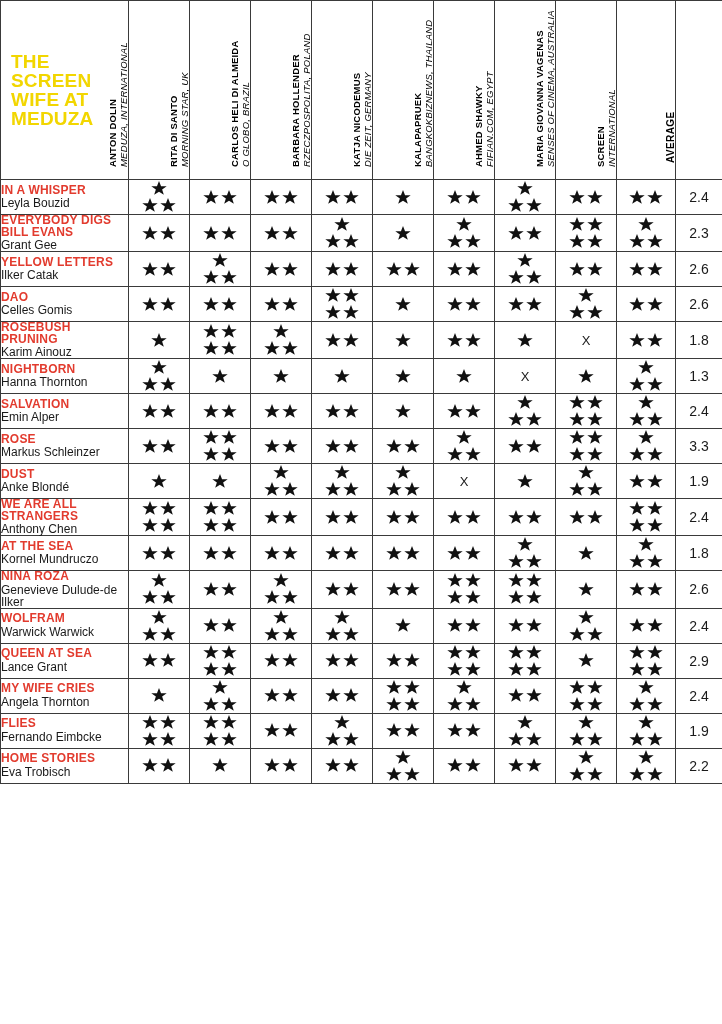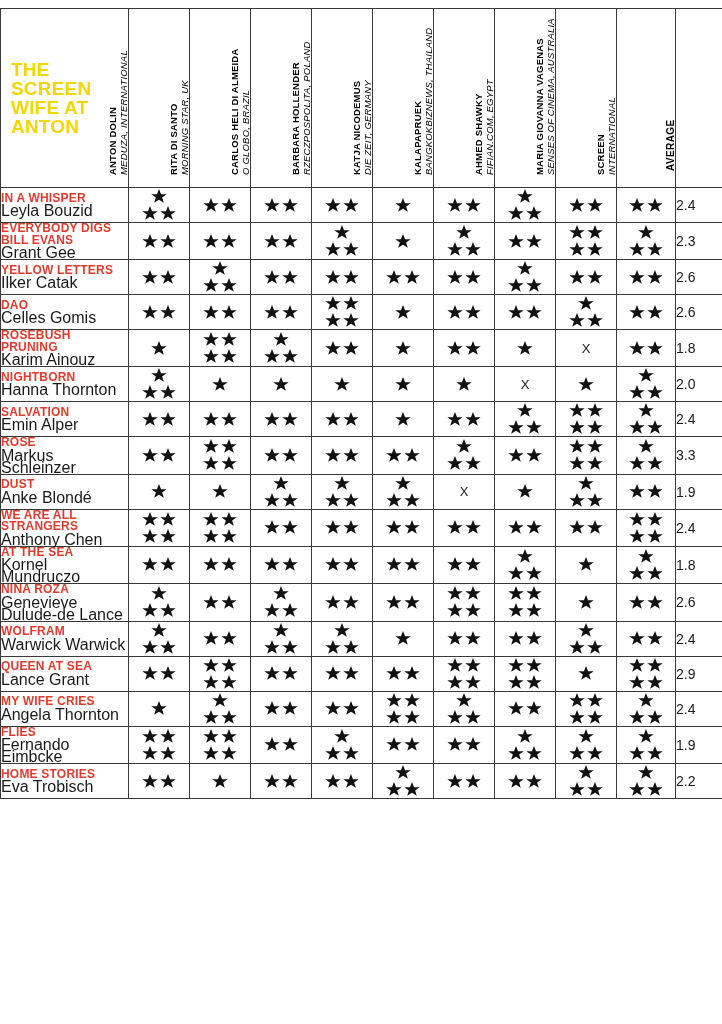--- a/index.html
+++ b/index.html
@@ -1,19 +1,19 @@
 <!DOCTYPE html>
 <html><head>
 <meta charset="utf-8">
 <style>
   html,body{margin:0;padding:0;background:#ffffff;}
   body{width:722px;height:1024px;font-family:"Liberation Sans",sans-serif;overflow:hidden;}
   #grid{position:relative;width:722px;height:1024px;}
 
-  table.jury{border-collapse:collapse;table-layout:fixed;width:722px;height:728px;margin-top:8px;}
+  table.jury{border-collapse:collapse;table-layout:fixed;width:722px;height:728px;}
   table.jury td{border:1px solid #3a3a3a;padding:0;vertical-align:middle;background:#fff;}
 
   
   tr.head td{border:1px solid #3a3a3a;height:178px;padding:0;}
   td.logo-cell{background:#000;width:128px;vertical-align:middle;}
   .logo{color:#f2d600;font-weight:bold;font-size:19px;line-height:19px;
         padding:0 0 0 10px;letter-spacing:.2px;text-align:left;}
   td.jcell{background:#fff;position:relative;}
   td.avg-head{background:#f2d600;position:relative;}
 
@@ -33,32 +33,32 @@
     position:absolute;bottom:8px;left:0;
     transform-origin:left bottom;
     transform:rotate(-90deg) translateX(8px);
     white-space:nowrap;font-size:10px;font-weight:bold;letter-spacing:.4px;color:#000;
   }
 
   
   td.film{width:128px;padding:5px 6px 5px 9px;}
   .ftitle{color:#e23b2e;font-weight:bold;font-size:12px;line-height:11.5px;
           text-transform:uppercase;letter-spacing:.2px;}
-  .fdir{color:#1a1a1a;font-size:16px;line-height:12px;margin-top:1px;}
+  .fdir{color:#1a1a1a;font-size:12px;line-height:12px;margin-top:1px;}
 
   
   td.stars{text-align:center;}
   .starwrap{display:flex;flex-direction:column;align-items:center;justify-content:center;
             line-height:0;}
   .srow{white-space:nowrap;font-size:0;}
   .st{display:inline-block;width:18px;height:17px;position:relative;}
   .st svg{display:block;}
   .xmark{font-size:13px;color:#1a1a1a;font-family:"Liberation Sans",sans-serif;line-height:17px;}
 
-  td.avg{font-size:14px;color:#1a1a1a;font-weight:normal;}
+  td.avg{text-align:center;font-size:14px;color:#1a1a1a;font-weight:normal;}
 </style>
 </head>
 <body>
 
 <div id="grid">
   <table class="jury">
     <colgroup>
       <col style="width:128px">
         <col style="width:61px">
         <col style="width:61px">
@@ -71,21 +71,21 @@
         <col style="width:59px">
         <col style="width:47px">
     </colgroup>
     <tbody id="tbody">
         <tr class="head">
           <td class="logo-cell">
             <div class="logo">
               <div>THE</div>
               <div>SCREEN</div>
               <div>WIFE AT</div>
-              <div>ANTON</div>
+              <div>MEDUZA</div>
             </div>
           </td>
           <td class="jcell">
             <div class="vert">
               <div class="vert-inner">
                 <div class="vname">ANTON DOLIN</div>
                 <div class="vorg">MEDUZA, INTERNATIONAL</div>
               </div>
             </div>
           </td>
@@ -694,21 +694,21 @@
               <div class="srow"><span class="st"><svg width="18" height="17" viewBox="0 0 20 19">
                     <path d="M10 1.2 L12.3 7.0 L18.6 7.0 L13.5 10.7 L15.4 16.6 L10 13.0 L4.6 16.6 L6.5 10.7 L1.4 7.0 L7.7 7.0 Z" fill="#111"></path>
                   </svg></span></div>
               <div class="srow"><span class="st"><svg width="18" height="17" viewBox="0 0 20 19">
                     <path d="M10 1.2 L12.3 7.0 L18.6 7.0 L13.5 10.7 L15.4 16.6 L10 13.0 L4.6 16.6 L6.5 10.7 L1.4 7.0 L7.7 7.0 Z" fill="#111"></path>
                   </svg></span><span class="st"><svg width="18" height="17" viewBox="0 0 20 19">
                     <path d="M10 1.2 L12.3 7.0 L18.6 7.0 L13.5 10.7 L15.4 16.6 L10 13.0 L4.6 16.6 L6.5 10.7 L1.4 7.0 L7.7 7.0 Z" fill="#111"></path>
                   </svg></span></div>
             </div>
           </td>
-          <td class="avg">2.0</td>
+          <td class="avg">1.3</td>
         </tr>
         <tr>
           <td class="film">
             <div class="ftitle">SALVATION</div>
             <div class="fdir">Emin Alper</div>
           </td>
           <td class="stars">
             <div class="starwrap">
               <div class="srow"><span class="st"><svg width="18" height="17" viewBox="0 0 20 19">
                     <path d="M10 1.2 L12.3 7.0 L18.6 7.0 L13.5 10.7 L15.4 16.6 L10 13.0 L4.6 16.6 L6.5 10.7 L1.4 7.0 L7.7 7.0 Z" fill="#111"></path>
@@ -1185,21 +1185,21 @@
                   </svg></span><span class="st"><svg width="18" height="17" viewBox="0 0 20 19">
                     <path d="M10 1.2 L12.3 7.0 L18.6 7.0 L13.5 10.7 L15.4 16.6 L10 13.0 L4.6 16.6 L6.5 10.7 L1.4 7.0 L7.7 7.0 Z" fill="#111"></path>
                   </svg></span></div>
             </div>
           </td>
           <td class="avg">1.8</td>
         </tr>
         <tr>
           <td class="film">
             <div class="ftitle">NINA ROZA</div>
-            <div class="fdir">Genevieve Dulude-de Lance</div>
+            <div class="fdir">Genevieve Dulude-de Ilker</div>
           </td>
           <td class="stars">
             <div class="starwrap">
               <div class="srow"><span class="st"><svg width="18" height="17" viewBox="0 0 20 19">
                     <path d="M10 1.2 L12.3 7.0 L18.6 7.0 L13.5 10.7 L15.4 16.6 L10 13.0 L4.6 16.6 L6.5 10.7 L1.4 7.0 L7.7 7.0 Z" fill="#111"></path>
                   </svg></span></div>
               <div class="srow"><span class="st"><svg width="18" height="17" viewBox="0 0 20 19">
                     <path d="M10 1.2 L12.3 7.0 L18.6 7.0 L13.5 10.7 L15.4 16.6 L10 13.0 L4.6 16.6 L6.5 10.7 L1.4 7.0 L7.7 7.0 Z" fill="#111"></path>
                   </svg></span><span class="st"><svg width="18" height="17" viewBox="0 0 20 19">
                     <path d="M10 1.2 L12.3 7.0 L18.6 7.0 L13.5 10.7 L15.4 16.6 L10 13.0 L4.6 16.6 L6.5 10.7 L1.4 7.0 L7.7 7.0 Z" fill="#111"></path>

